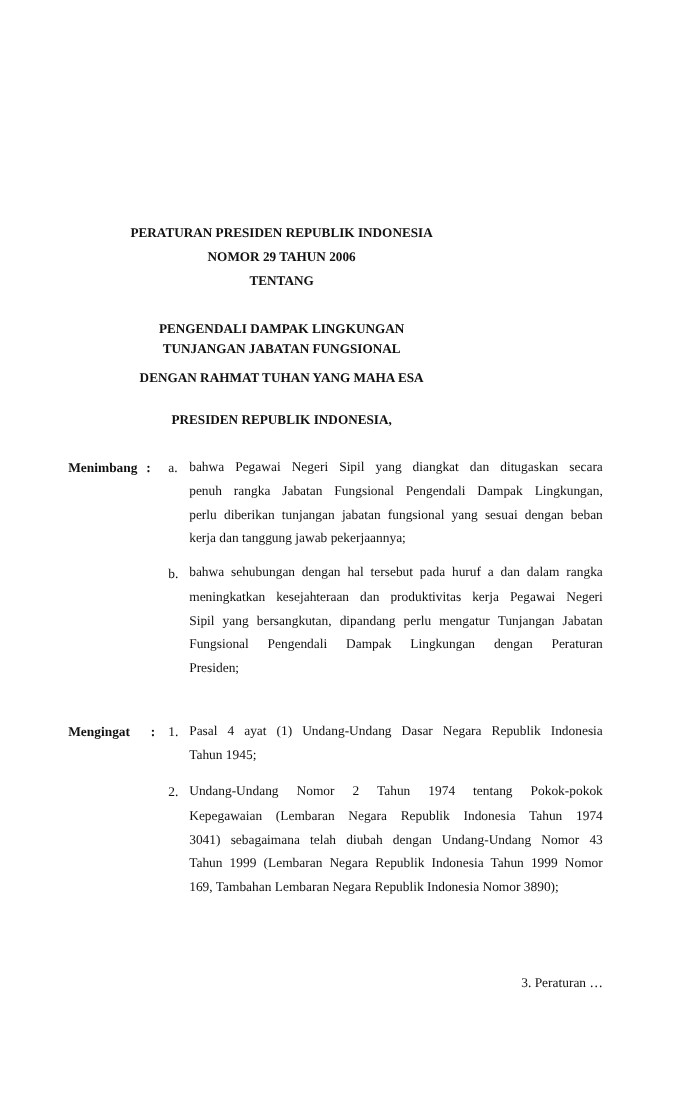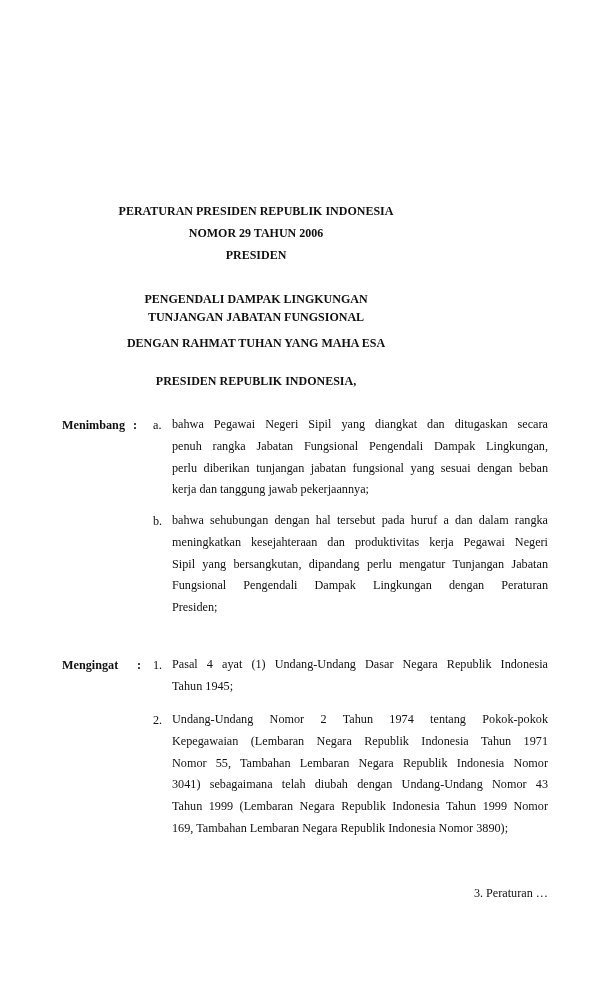--- a/index.html
+++ b/index.html
@@ -25,21 +25,21 @@
   .para .ln.last { text-align-last: left; }
   .footer-ref { position: absolute; right: 64px; font-size: 12.2px; line-height: 14px; }
 </style>
 </head>
 <body>
 
 <div>
 
   <div class="center-line" style="top:204px;">PERATURAN PRESIDEN REPUBLIK INDONESIA</div>
   <div class="center-line" style="top:226px;">NOMOR  29  TAHUN 2006</div>
-  <div class="center-line" style="top:248px;">PRESIDEN</div>
+  <div class="center-line" style="top:248px;">TENTANG</div>
   <div class="center-line" style="top:270px;margin-top:40px;">TUNJANGAN JABATAN FUNGSIONAL</div>
   <div class="center-line" style="top:292px;">PENGENDALI DAMPAK LINGKUNGAN</div>
 
   <div class="center-line" style="top:336px;">DENGAN RAHMAT TUHAN YANG MAHA ESA</div>
   <div class="center-line" style="top:374px;">PRESIDEN REPUBLIK INDONESIA,</div>
 
   <div class="label" style="top:418px;">Menimbang</div>
   <div class="colon" style="left:133px; top:418px;">:</div>
 
   <div class="marker" style="top:418px;">a.</div>
@@ -64,21 +64,20 @@
 
   <div class="marker" style="top:658px;">1.</div>
   <div class="para" style="top:654px;">
     <span class="ln">Pasal 4 ayat (1) Undang-Undang Dasar Negara Republik Indonesia</span>
     <span class="ln last">Tahun 1945;</span>
   </div>
 
   <div class="marker" style="top:713px;">2.</div>
   <div class="para" style="top:709px;">
     <span class="ln">Undang-Undang Nomor 2 Tahun 1974 tentang Pokok-pokok</span>
-    <span class="ln">Kepegawaian (Lembaran Negara Republik Indonesia Tahun 1971</span>
-    <span class="ln">Nomor 55, Tambahan Lembaran Negara Republik Indonesia Nomor</span>
+    <span class="ln">Kepegawaian (Lembaran Negara Republik Indonesia Tahun 1974</span>
     <span class="ln">3041) sebagaimana telah diubah dengan Undang-Undang Nomor 43</span>
     <span class="ln">Tahun 1999 (Lembaran Negara Republik Indonesia Tahun 1999 Nomor</span>
     <span class="ln last">169, Tambahan Lembaran Negara Republik Indonesia Nomor 3890);</span>
   </div>
 
   <div class="footer-ref" style="top:886px;">3. Peraturan …</div>
 </div>
 
 </body></html>

